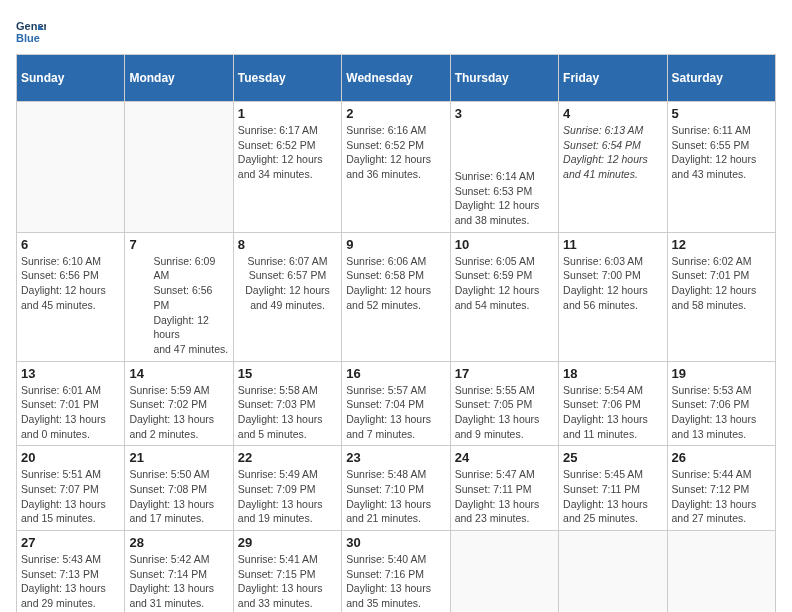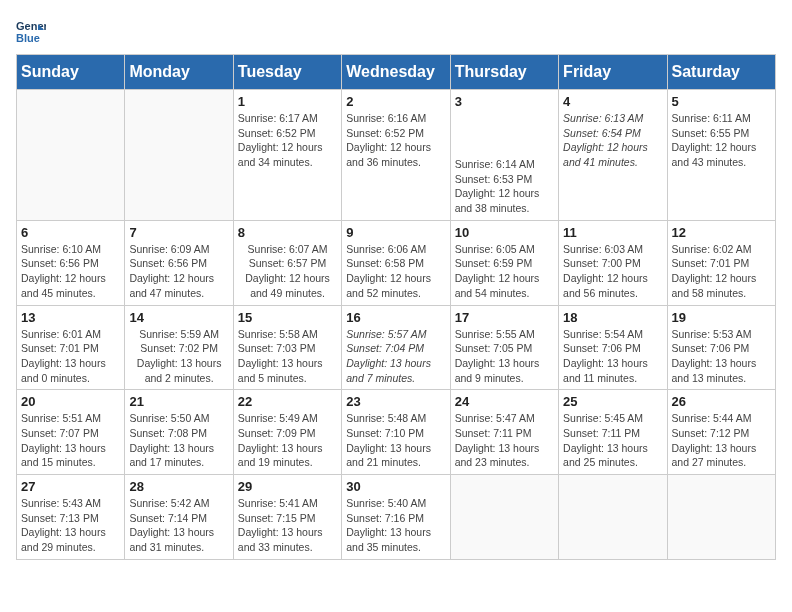--- a/index.html
+++ b/index.html
@@ -44,23 +44,23 @@
       color: #333;
     }
     table {
       width: 100%;
       border-collapse: collapse;
       font-size: 11px;
     }
     thead th {
       background-color: #2a6aad;
       color: #fff;
-      padding: 8px 4px;
+      padding: 16px 4px;
       text-align: left;
-      font-size: 16px;
+      font-size: 12px;
       font-weight: bold;
       border: 1px solid #ccc;
     }
     td {
       border: 1px solid #ccc;
       vertical-align: top;
       padding: 4px;
       width: calc(100% / 7);
       height: 80px;
       background: #fff;
@@ -156,21 +156,21 @@
       <tr>
         <td>
           <div class="day-num">6</div>
           <div class="day-info" style="white-space: pre-line;">Sunrise: 6:10 AM
 Sunset: 6:56 PM
 Daylight: 12 hours
 and 45 minutes.</div>
         </td>
         <td>
           <div class="day-num">7</div>
-          <div class="day-info" style="white-space: pre-line;">Sunrise: 6:09 AM
+          <div class="day-info" style="white-space: pre-line; margin-left: 24px;">Sunrise: 6:09 AM
 Sunset: 6:56 PM
 Daylight: 12 hours
 and 47 minutes.</div>
         </td>
         <td>
           <div class="day-num">8</div>
           <div class="day-info" style="white-space: pre-line; text-align: center;">Sunrise: 6:07 AM
 Sunset: 6:57 PM
 Daylight: 12 hours
 and 49 minutes.</div>
@@ -207,35 +207,35 @@
       <tr>
         <td>
           <div class="day-num">13</div>
           <div class="day-info" style="white-space: pre-line;">Sunrise: 6:01 AM
 Sunset: 7:01 PM
 Daylight: 13 hours
 and 0 minutes.</div>
         </td>
         <td>
           <div class="day-num">14</div>
-          <div class="day-info" style="white-space: pre-line; text-align: center;">Sunrise: 5:59 AM
+          <div class="day-info" style="white-space: pre-line;">Sunrise: 5:59 AM
 Sunset: 7:02 PM
 Daylight: 13 hours
 and 2 minutes.</div>
         </td>
         <td>
           <div class="day-num">15</div>
           <div class="day-info" style="white-space: pre-line;">Sunrise: 5:58 AM
 Sunset: 7:03 PM
 Daylight: 13 hours
 and 5 minutes.</div>
         </td>
         <td>
           <div class="day-num">16</div>
-          <div class="day-info" style="white-space: pre-line; font-style: italic;">Sunrise: 5:57 AM
+          <div class="day-info" style="white-space: pre-line;">Sunrise: 5:57 AM
 Sunset: 7:04 PM
 Daylight: 13 hours
 and 7 minutes.</div>
         </td>
         <td>
           <div class="day-num">17</div>
           <div class="day-info" style="white-space: pre-line;">Sunrise: 5:55 AM
 Sunset: 7:05 PM
 Daylight: 13 hours
 and 9 minutes.</div>

